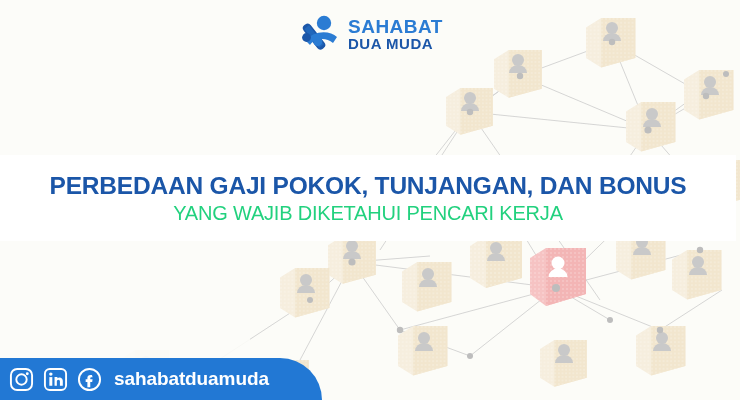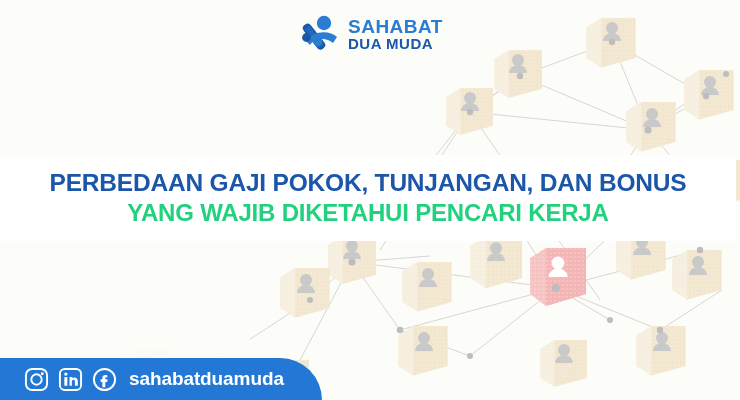--- a/index.html
+++ b/index.html
@@ -78,41 +78,41 @@
   }
   #title-line-1 {
     font-size: 24.5px;
     font-weight: bold;
     color: #1B56A8;
     letter-spacing: -0.2px;
     white-space: nowrap;
     line-height: 1.22;
   }
   #title-line-2 {
-    font-size: 24px;
-    font-weight: bold;
+    font-size: 20px;
+    font-weight: normal;
     color: #22D17E;
     letter-spacing: -0.2px;
     white-space: nowrap;
     line-height: 1.22;
   }
 
   
   #footer-bar {
     position: absolute;
     left: 0;
     bottom: 0;
     height: 42px;
     width: 322px;
     background: #2278D4;
     border-top-right-radius: 44px;
     z-index: 6;
     display: flex;
     align-items: center;
-    padding-left: 24px;
+    padding-left: 9px;
     box-sizing: border-box;
     gap: 9px;
   }
   .social-icon {
     width: 25px;
     height: 25px;
     flex: 0 0 25px;
   }
   #footer-handle {
     color: #FFFFFF;

